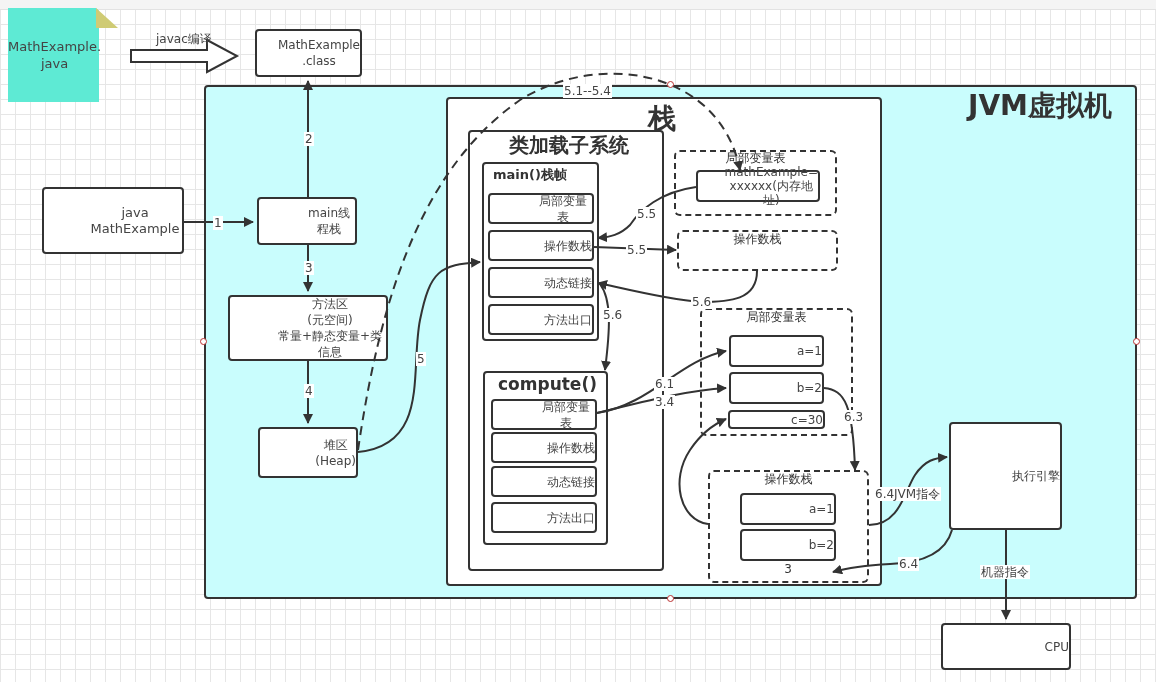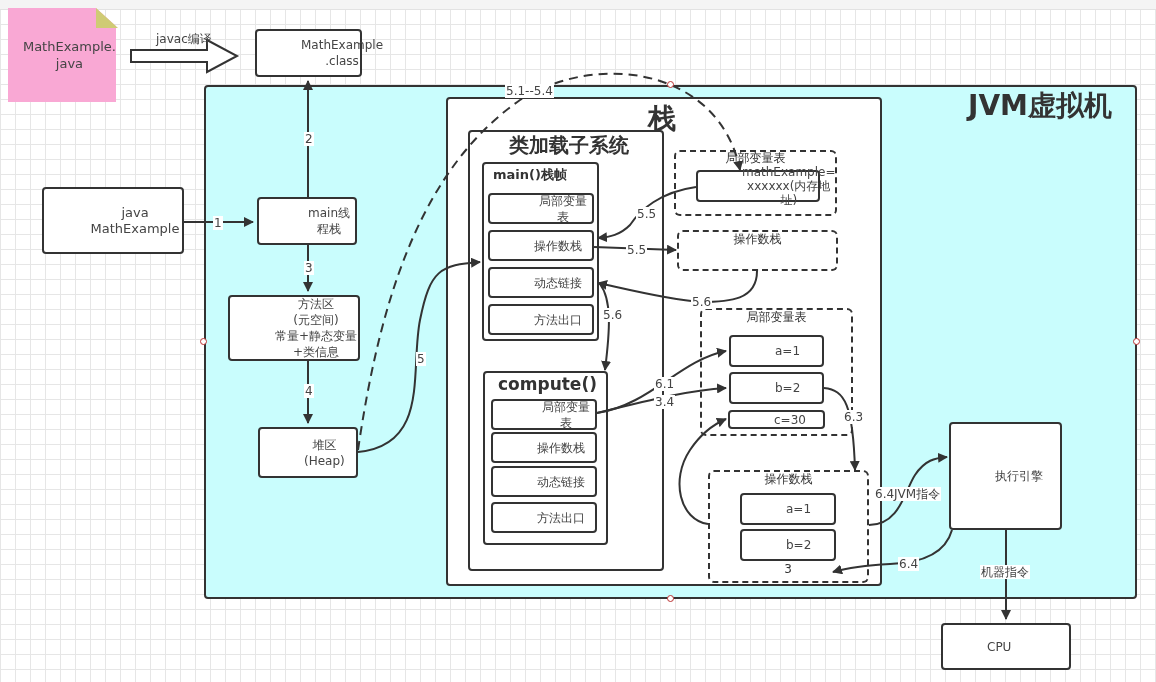--- a/index.html
+++ b/index.html
@@ -4,26 +4,26 @@
 <style>
   html,body{margin:0;padding:0;}
   body{width:1156px;height:682px;position:relative;overflow:hidden;
     font-family:"DejaVu Sans","Liberation Sans",sans-serif;color:#333;
     background-color:#fff;
     background-image:linear-gradient(#e6e6e6 1px,transparent 1px),linear-gradient(90deg,#e6e6e6 1px,transparent 1px);
     background-size:15px 15px;background-position:0 9px;}
   .topbar{position:absolute;left:0;top:0;width:1156px;height:9px;background:#f4f4f4;border-bottom:1px solid #e2e2e2;}
   .abs{position:absolute;box-sizing:border-box;}
   .box{position:absolute;box-sizing:border-box;background:#fff;border:2px solid #333;border-radius:4px;
-    display:flex;align-items:center;justify-content:flex-start;text-align:center;font-size:12px;line-height:16px;color:#444;padding-left:44px;}
+    display:flex;align-items:center;justify-content:flex-end;text-align:center;font-size:12px;line-height:16px;color:#444;padding-left:44px;}
   .dashed{position:absolute;box-sizing:border-box;border:2px dashed #333;border-radius:6px;background:#fff;}
   .title{position:absolute;font-weight:bold;color:#333;white-space:nowrap;}
   .lbl{position:absolute;background:#fff;font-size:12px;line-height:14px;padding:0 1px;color:#444;white-space:nowrap;}
-  .note{position:absolute;left:8px;top:8px;width:108px;height:94px;background:#f9a8d4;
-    clip-path:polygon(0 0,88px 0,110px 20px,110px 94px,0 94px);display:flex;align-items:center;justify-content:flex-end;
+  .note{position:absolute;left:8px;top:8px;width:91px;height:94px;background:#5eead4;
+    clip-path:polygon(0 0,88px 0,110px 20px,110px 94px,0 94px);display:flex;align-items:center;justify-content:flex-start;
     text-align:center;font-size:13px;line-height:17px;color:#444;}
   .note-fold{position:absolute;left:96px;top:8px;width:22px;height:20px;background:#cfcb74;clip-path:polygon(0 0,100% 100%,0 100%);}
   svg.wires{position:absolute;left:0;top:0;width:1156px;height:682px;overflow:visible;pointer-events:none;}
   .handle{position:absolute;width:7px;height:7px;border:1px solid #b33;border-radius:50%;background:#fff;box-sizing:border-box;}
   .jvm{position:absolute;left:204px;top:85px;width:933px;height:514px;background:#c9fdfd;border:2px solid #333;border-radius:4px;box-sizing:border-box;}
   .stack-outer{position:absolute;left:446px;top:97px;width:436px;height:489px;background:#fff;border:2px solid #333;border-radius:4px;box-sizing:border-box;}
   .thread{position:absolute;left:468px;top:130px;width:196px;height:441px;background:#fff;border:2px solid #333;border-radius:4px;box-sizing:border-box;}
   .frame{position:absolute;background:#fff;border:2px solid #333;border-radius:4px;box-sizing:border-box;}
 </style>
 </head>
@@ -46,21 +46,21 @@
   <span>java MathExample</span>
 </div>
 
 <div class="jvm"></div>
 <div class="title" style="left:968px;top:86px;font-size:28px;line-height:40px;">JVM虚拟机</div>
 
 <div class="box" style="left:257px;top:197px;width:100px;height:48px;">
   <span>main线程栈</span>
 </div>
 
-<div class="box" style="left:228px;top:295px;width:132px;height:66px;">
+<div class="box" style="left:228px;top:295px;width:160px;height:66px;">
   <div><span>方法区</span><br>
   <span>(元空间)</span><br>
   <span>常量+静态变量+类信息</span></div>
 </div>
 
 <div class="box" style="left:258px;top:427px;width:100px;height:51px;">
   <div><span>堆区</span><br>
   <span>(Heap)</span></div>
 </div>
 
@@ -184,21 +184,21 @@
 
   <path d="M1006,530 L1006,619" stroke="#333" stroke-width="2" fill="none" marker-end="url(#ah)"></path>
 </svg>
 
 <div class="lbl" style="left:155px;top:32px;background:transparent;">javac编译</div>
 <div class="lbl" style="left:213px;top:216px;">1</div>
 <div class="lbl" style="left:304px;top:132px;">2</div>
 <div class="lbl" style="left:304px;top:261px;">3</div>
 <div class="lbl" style="left:304px;top:384px;">4</div>
 <div class="lbl" style="left:416px;top:352px;">5</div>
-<div class="lbl" style="left:505px;top:84px;">5.1--5.4</div>
+<div class="lbl" style="left:563px;top:84px;">5.1--5.4</div>
 <div class="lbl" style="left:636px;top:207px;">5.5</div>
 <div class="lbl" style="left:626px;top:243px;">5.5</div>
 <div class="lbl" style="left:691px;top:295px;">5.6</div>
 <div class="lbl" style="left:602px;top:308px;">5.6</div>
 <div class="lbl" style="left:654px;top:377px;">6.1</div>
 <div class="lbl" style="left:654px;top:395px;">3.4</div>
 <div class="lbl" style="left:843px;top:410px;">6.3</div>
 <div class="lbl" style="left:874px;top:487px;">6.4JVM指令</div>
 <div class="lbl" style="left:898px;top:557px;">6.4</div>
 <div class="lbl" style="left:980px;top:565px;">机器指令</div>

